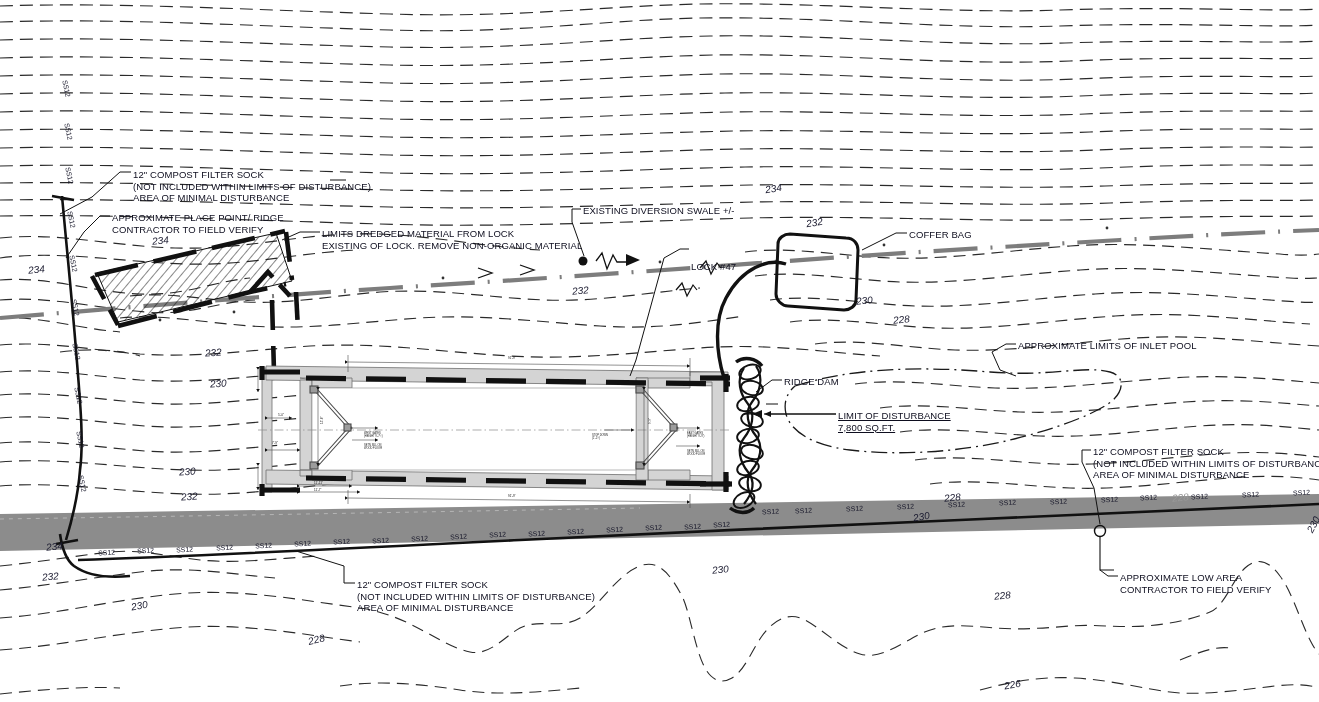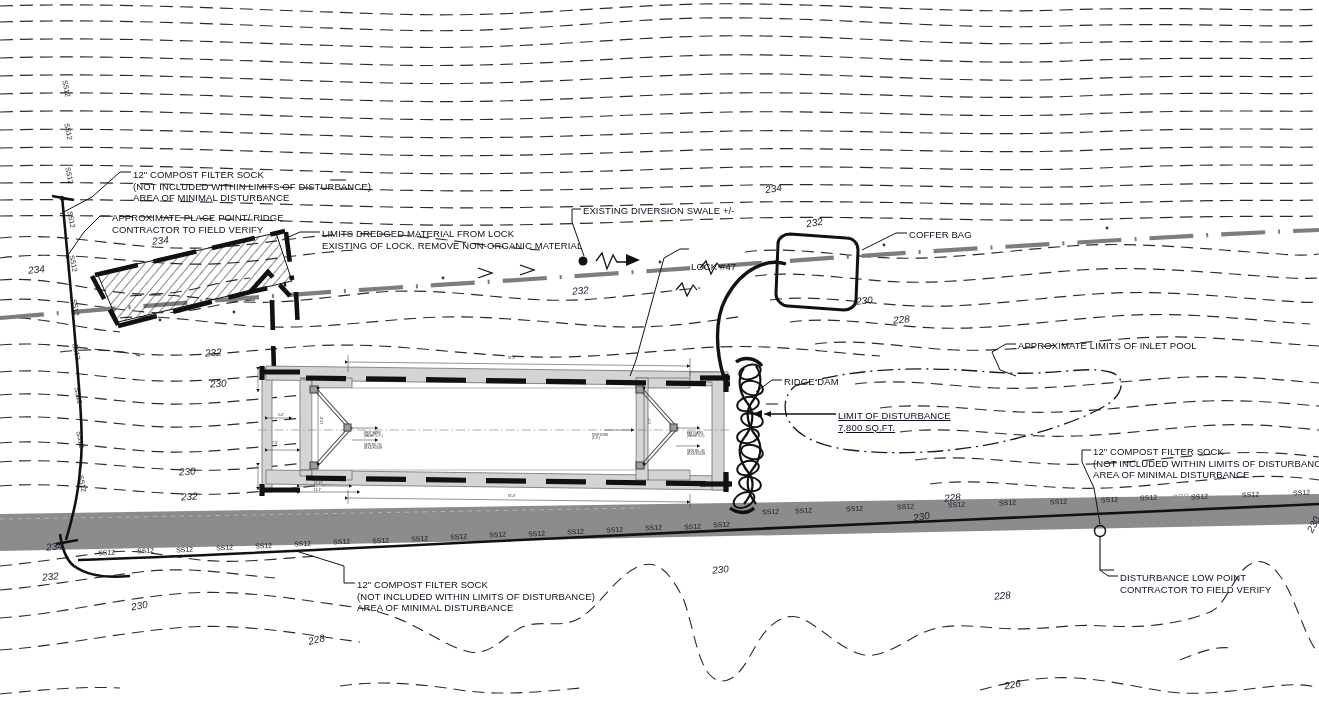--- a/index.html
+++ b/index.html
@@ -312,21 +312,21 @@
   <div class="anno" style="left:1018px;top:340px;"><span>APPROXIMATE LIMITS OF INLET POOL</span></div>
 
   <div class="anno" style="left:784px;top:376px;"><span>RIDGE DAM</span></div>
 
   <div class="anno" style="left:838px;top:410px;text-decoration:underline;"><span>LIMIT OF DISTURBANCE</span><br><span>7,800 SQ.FT.</span></div>
 
   <div class="anno" style="left:1093px;top:446px;"><span>12" COMPOST FILTER SOCK</span><br><span>(NOT INCLUDED WITHIN LIMITS OF DISTURBANCE)</span><br><span>AREA OF MINIMAL DISTURBANCE</span></div>
 
   <div class="anno" style="left:357px;top:579px;"><span>12" COMPOST FILTER SOCK</span><br><span>(NOT INCLUDED WITHIN LIMITS OF DISTURBANCE)</span><br><span>AREA OF MINIMAL DISTURBANCE</span></div>
 
-  <div class="anno" style="left:1120px;top:572px;"><span>DISTURBANCE LOW POINT</span><br><span>CONTRACTOR TO FIELD VERIFY</span></div>
+  <div class="anno" style="left:1120px;top:572px;"><span>APPROXIMATE LOW AREA</span><br><span>CONTRACTOR TO FIELD VERIFY</span></div>
 
   <div class="micro" style="left:364px;top:432px;"><span>WEST GATES</span><br><span>(HEIGHT 9'-7½)</span></div>
   <div class="micro" style="left:364px;top:444px;"><span>SETN SILL ON</span><br><span>WOOD FLOOR</span></div>
   <div class="micro" style="left:687px;top:432px;"><span>EAST GATES</span><br><span>(HEIGHT 9'-9")</span></div>
   <div class="micro" style="left:687px;top:450px;"><span>SETN SILL ON</span><br><span>WOOD FLOOR</span></div>
   <div class="micro" style="left:592px;top:434px;"><span>STOP DOWN</span><br><span>(1'-1½)</span></div>
 
   <div class="dim-lbl" style="left:508px;top:356px;"><span>91'-9"</span></div>
   <div class="dim-lbl" style="left:508px;top:494px;"><span>91'-9"</span></div>
   <div class="dim-lbl" style="left:320px;top:424px;transform:rotate(-90deg);transform-origin:left top;"><span>15'-0"</span></div>

